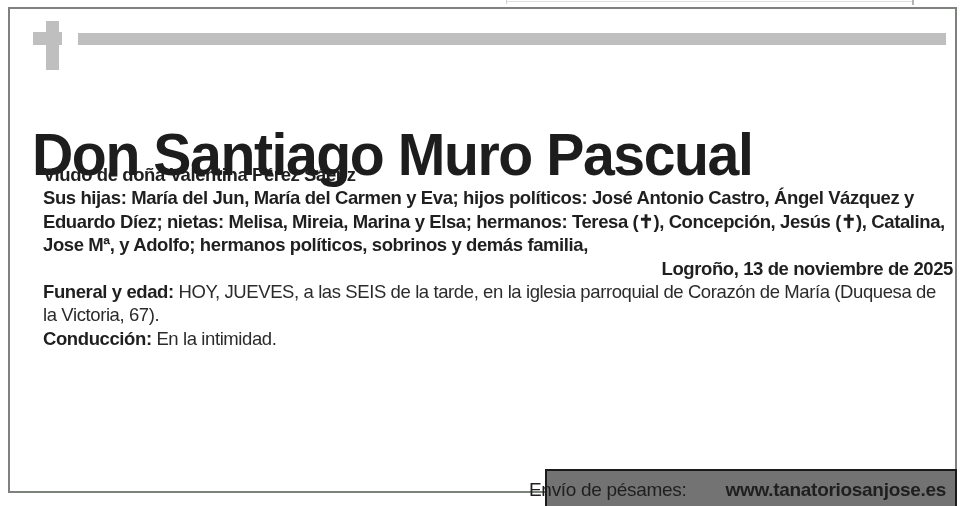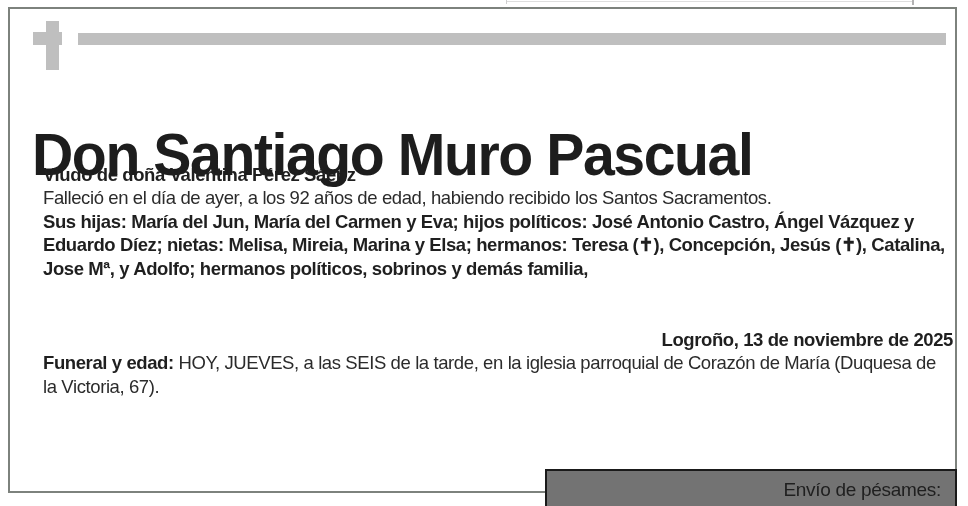--- a/index.html
+++ b/index.html
@@ -26,21 +26,21 @@
     font-size:59px; font-weight:700; letter-spacing:-1.5px;
     color:var(--title,#1d1d1d); white-space:nowrap;
     transform:scaleX(0.97); transform-origin:left top;
   }
   .notice-body {
     position:absolute; left:43px; top:163px; width:910px;
     font-size:18.5px; line-height:23.4px; letter-spacing:-0.4px;
     color:var(--text,#2b2b2b);
   }
   .notice-body p { margin:0; }
-  .notice-body p.right { text-align:right;margin-top:48px; }
+  .notice-body p.right { text-align:right; }
   .notice-body .b { font-weight:700; color:var(--textb,#1f1f1f); }
   .condolences-box {
     position:absolute; left:545px; top:469px; width:412px; height:43px;
     box-sizing:border-box;
     border:2px solid var(--fb,#1a1a1a); border-bottom-width:3px;
     background:#737373;
     display:flex; align-items:center; justify-content:flex-end;
     padding-right:9px;
     font-size:19px; letter-spacing:-0.3px; color:var(--textb,#1f1f1f);
     white-space:pre;
@@ -63,22 +63,22 @@
   <span class="cross-stem"></span>
   <span class="cross-arm"></span>
 </span>
 
 <div class="header-bar"></div>
 
 <h1 class="page-title">Don Santiago Muro Pascual</h1>
 
 <div class="notice-body">
     <p><span class="b">Viudo de doña Valentina Pérez Sáenz</span></p>
-    <p><span>Falleció en el día de ayer, a los 92 años de edad, habiendo recibido los Santos Sacramentos.</span></p>
     <p><span class="b">Sus hijas: María del Jun, María del Carmen y Eva; hijos políticos: José Antonio Castro, Ángel Vázquez y Eduardo Díez; nietas: Melisa, Mireia, Marina y Elsa; hermanos: Teresa (✝), Concepción, Jesús (✝), Catalina, Jose Mª, y Adolfo; hermanos políticos, sobrinos y demás familia,</span></p>
     <p class="right"><span class="b">Logroño, 13 de noviembre de 2025</span></p>
     <p><span class="b">Funeral y edad:</span><span> HOY, JUEVES, a las SEIS de la tarde, en la iglesia parroquial de Corazón de María (Duquesa de la Victoria, 67).</span></p>
+    <p><span class="b">Conducción:</span><span> En la intimidad.</span></p>
   </div>
 
-<div class="condolences-box"><span>Envío de pésames: </span></div>
+<div class="condolences-box"><span>Envío de pésames: </span><span class="site">www.tanatoriosanjose.es</span></div>
 
 
 
 
 </body></html>

